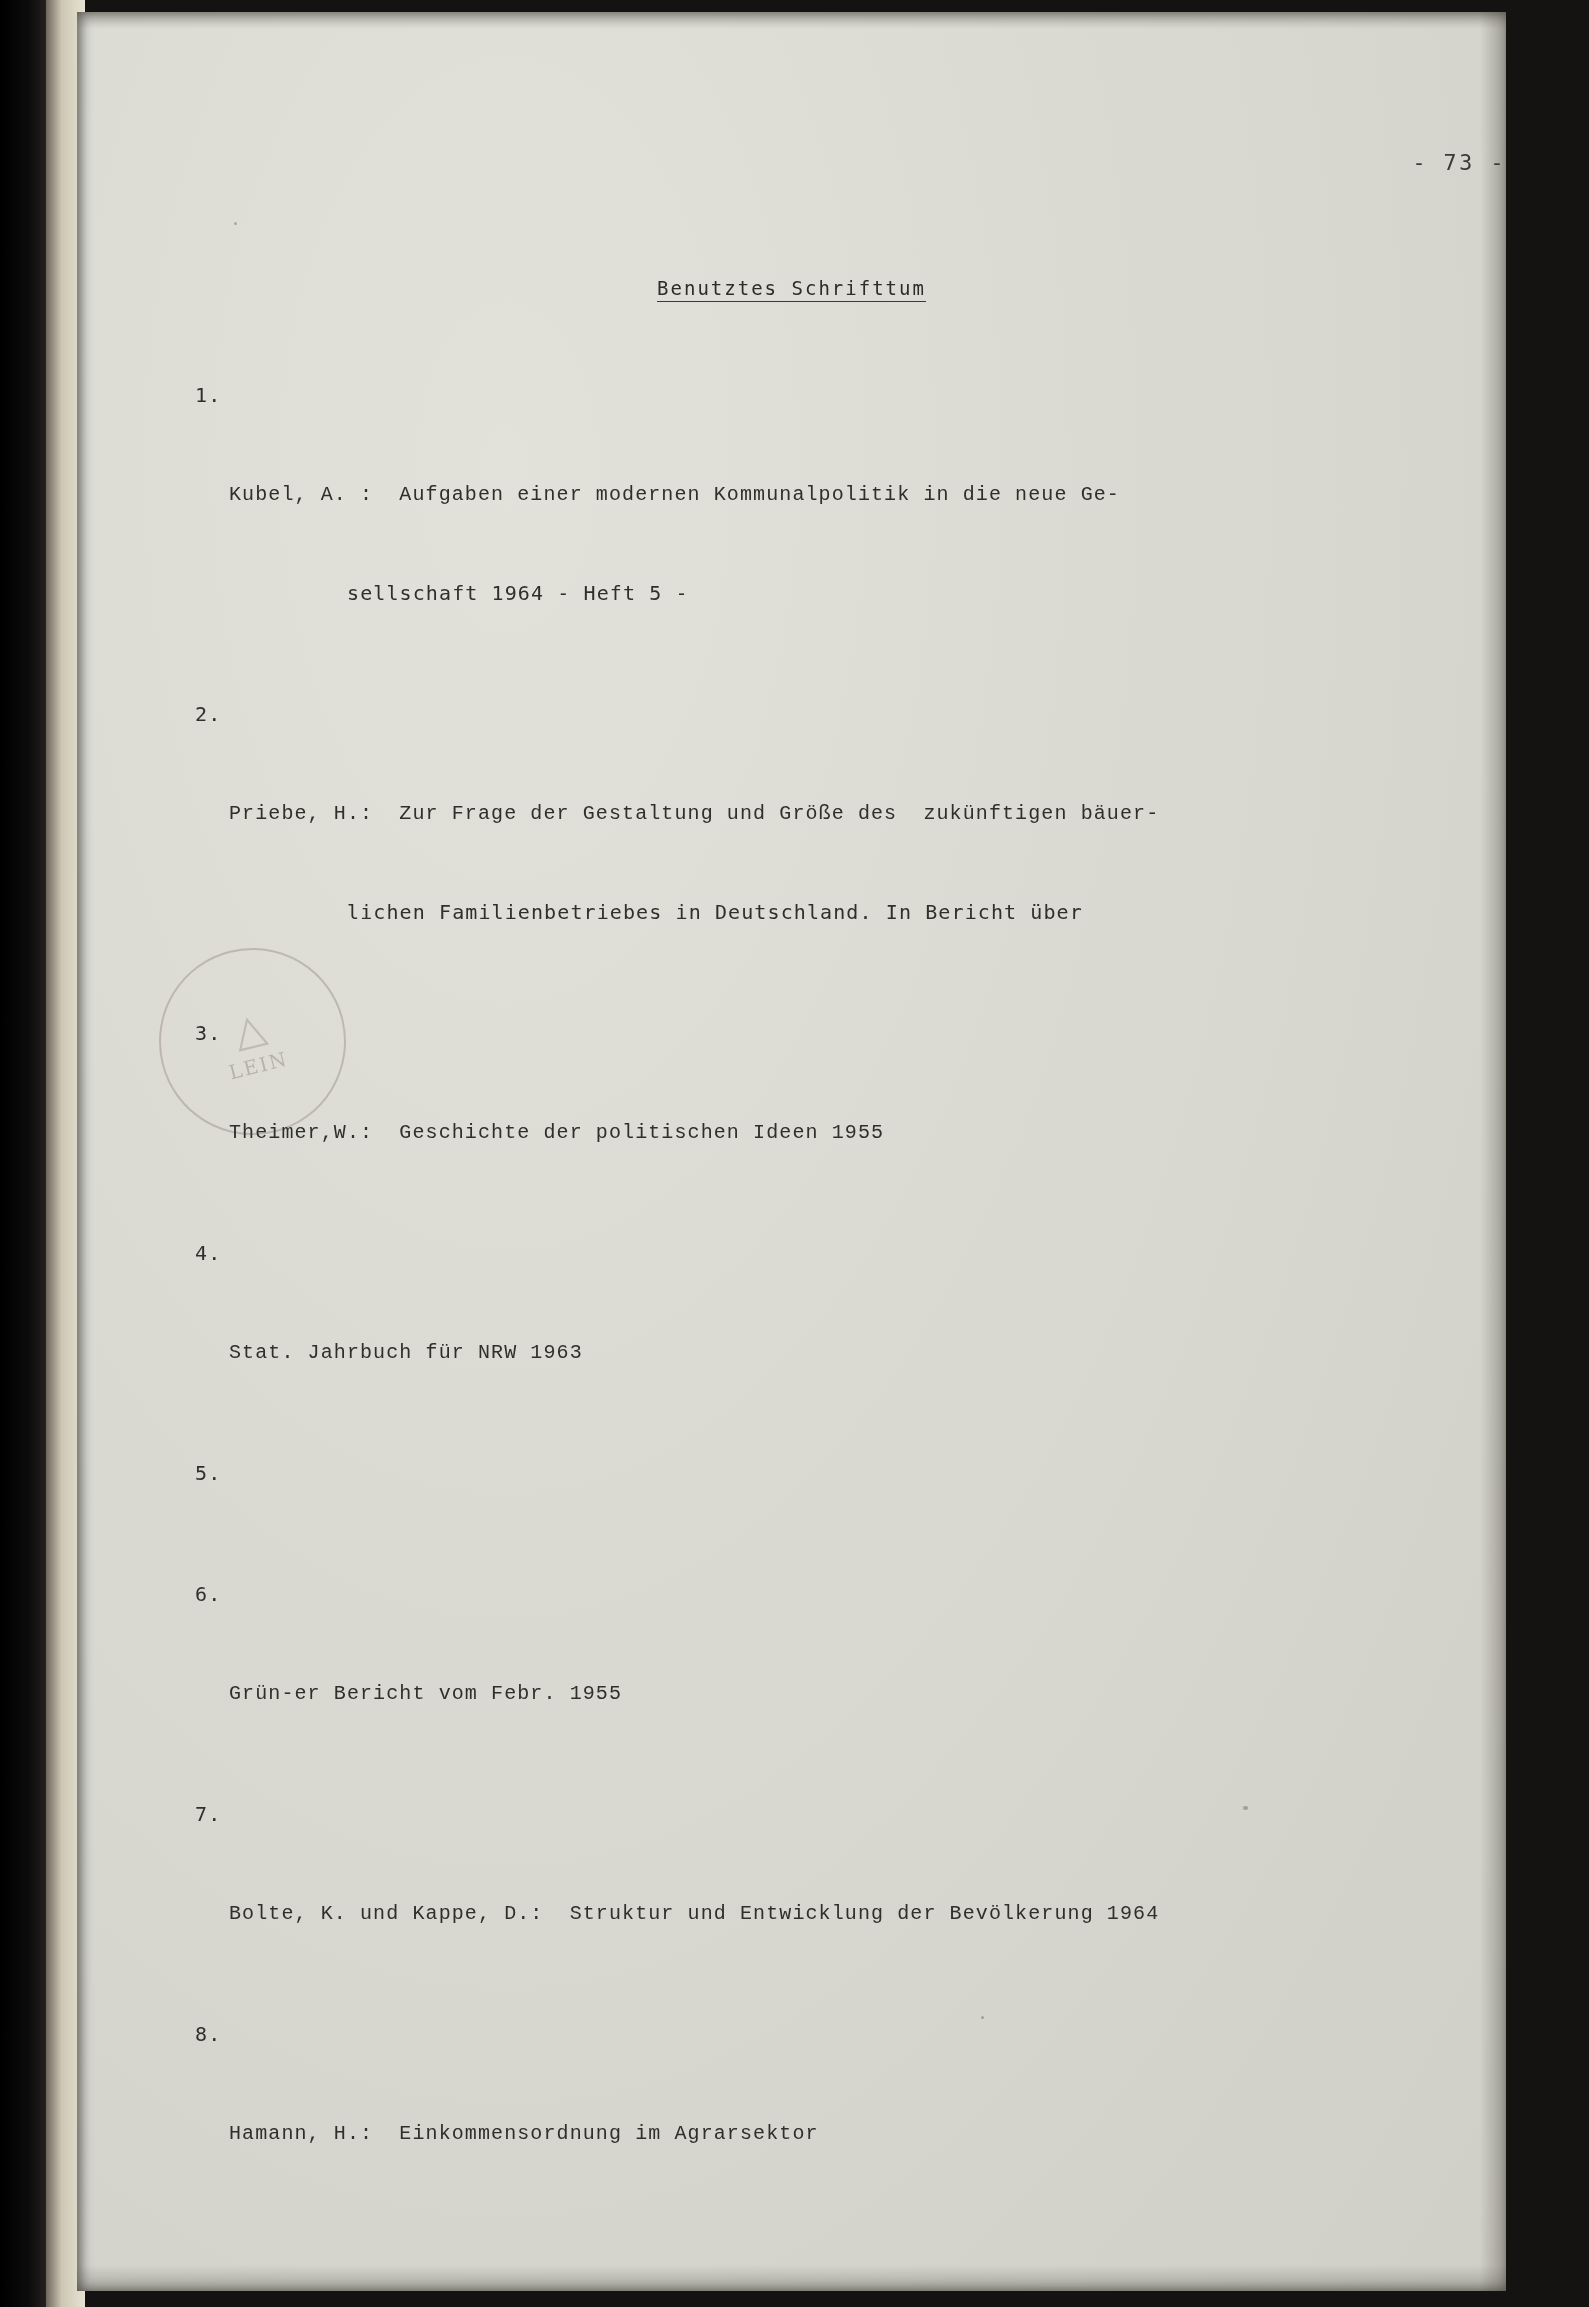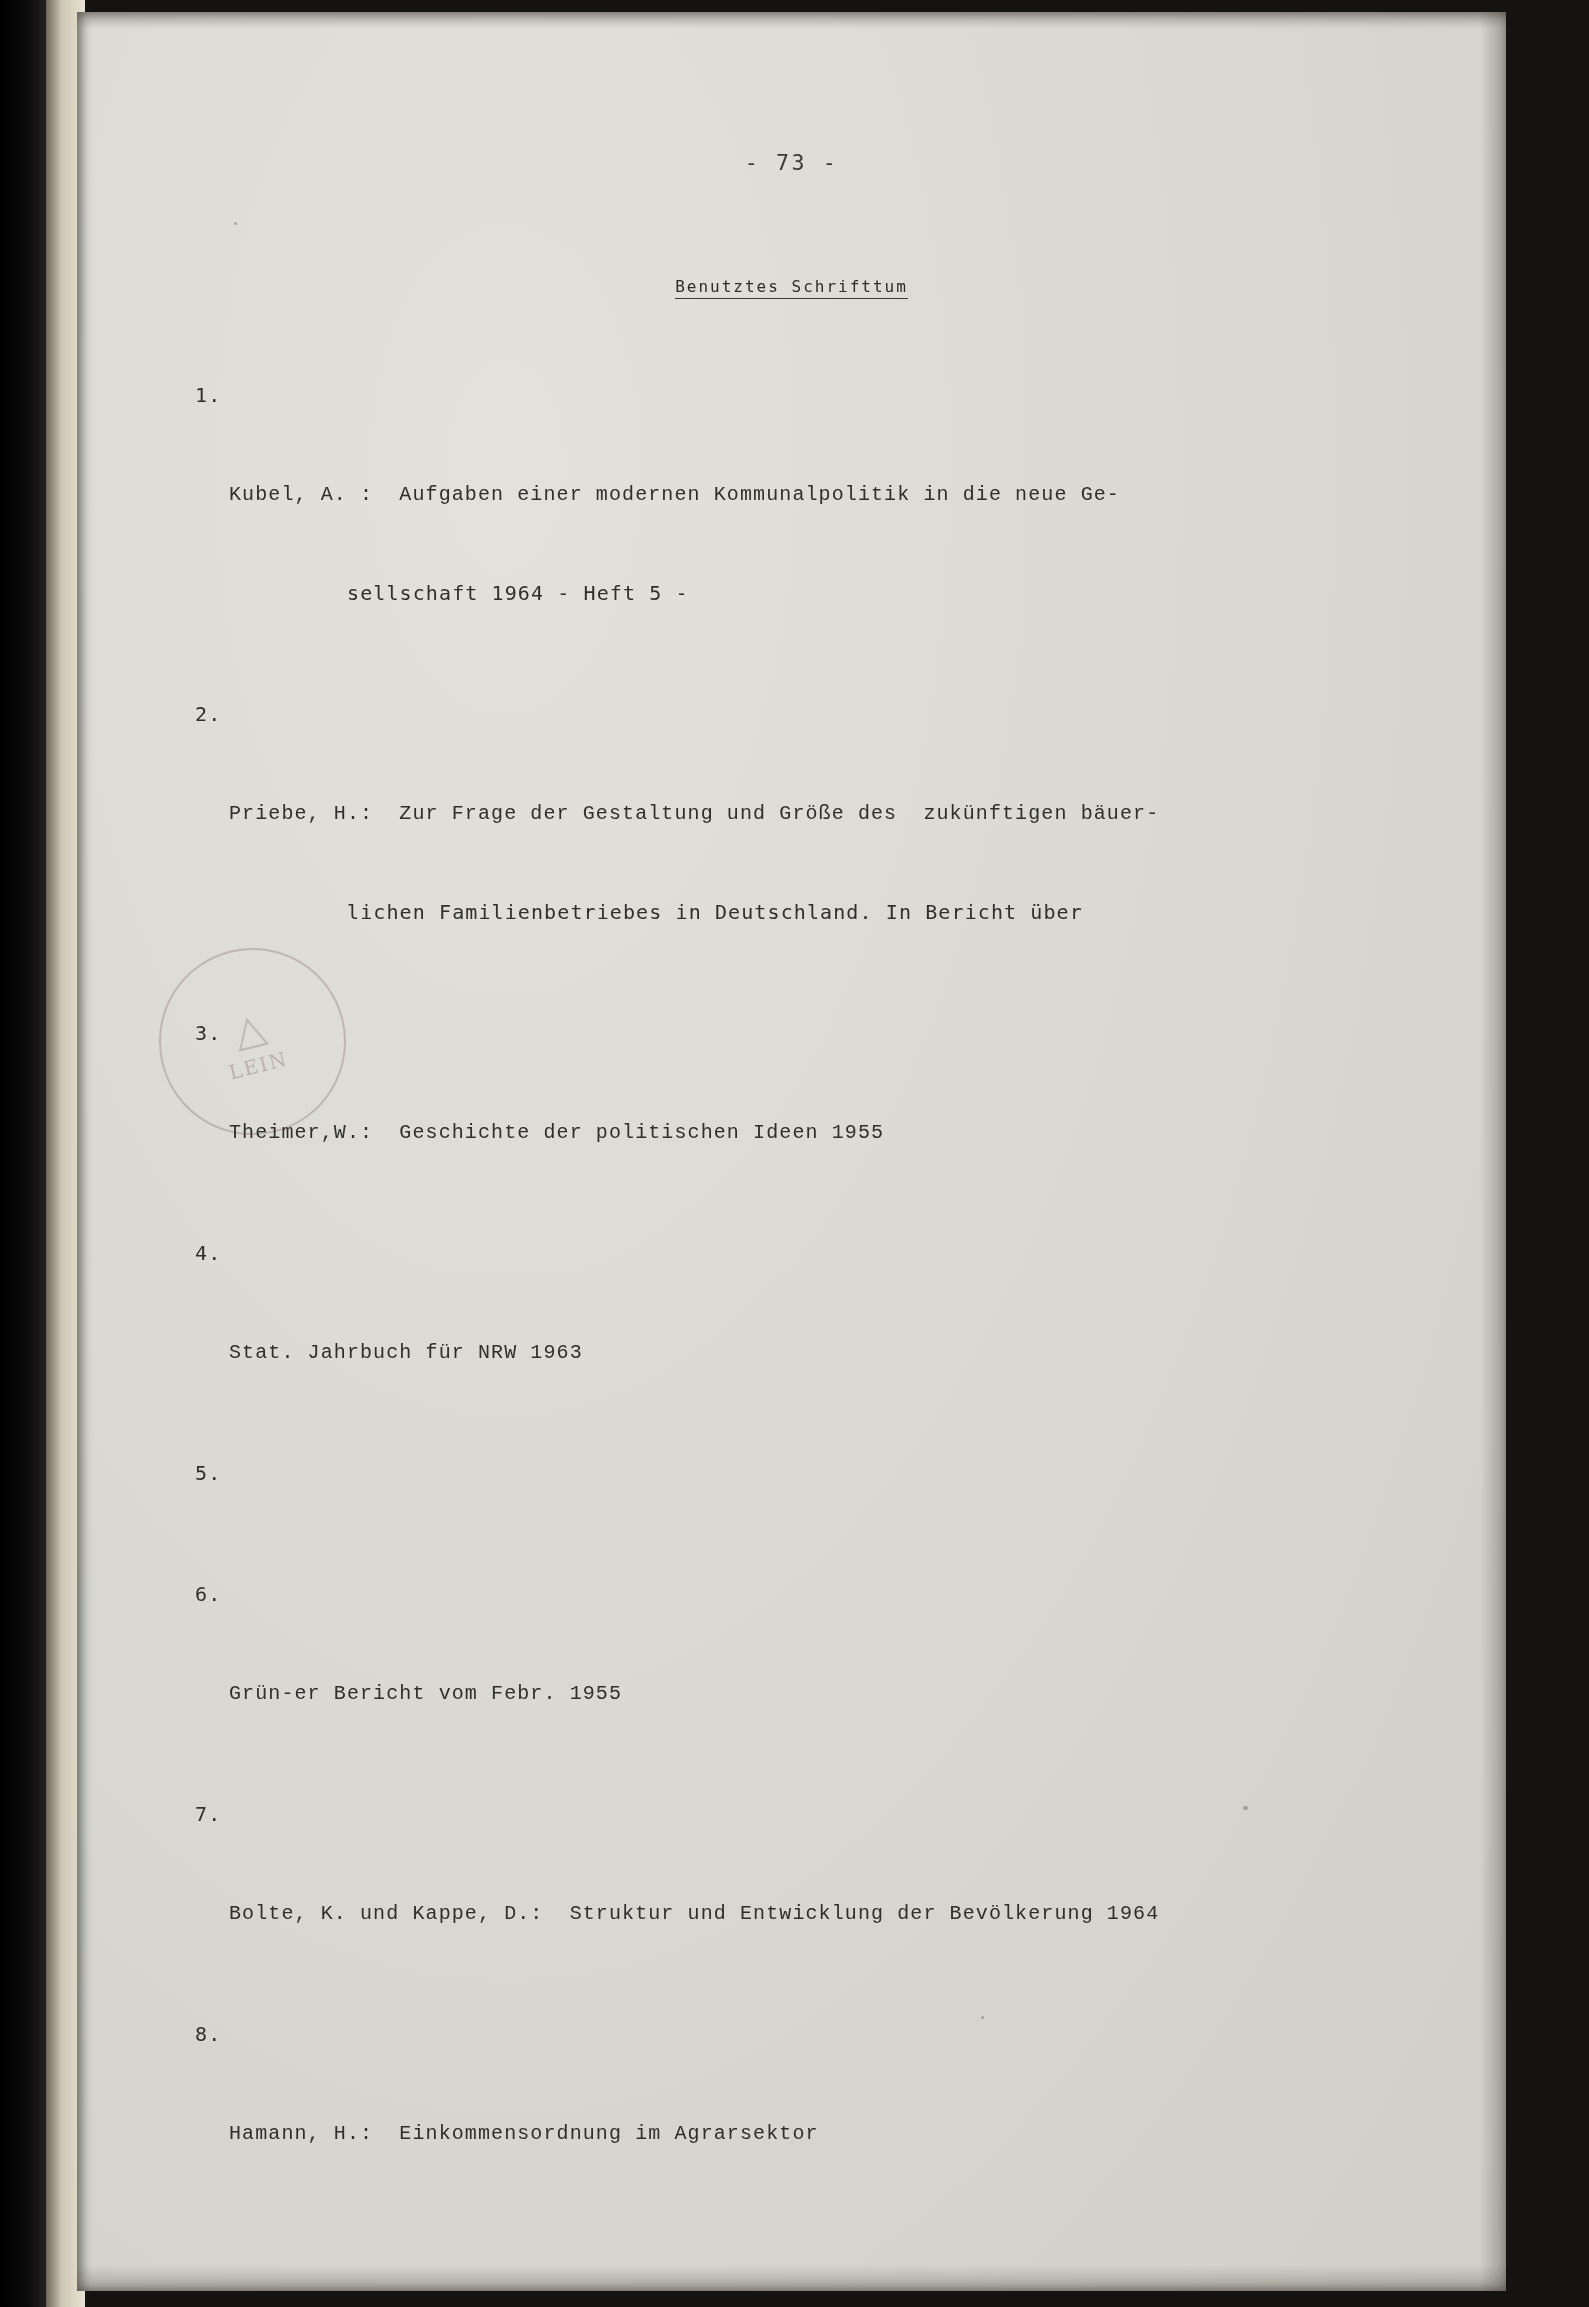--- a/index.html
+++ b/index.html
@@ -118,33 +118,33 @@
     width: 100%;
     height: 100%;
     color: #30302e;
   }
 
   .folio {
     position: absolute;
     top: 138px;
     left: 0;
     width: 100%;
-    text-align: center;
+    text-align: right;
     font-size: 21.6px;
     letter-spacing: 2.6px;
     color: #3a3a36;
   }
 
   .doc-title {
     position: absolute;
     top: 265px;
     left: 0;
     width: 100%;
     text-align: center;
-    font-size: 16px;
+    font-size: 19px;
     letter-spacing: 2px;
     color: #2c2c29;
   }
   .doc-title span {
     border-bottom: 1.3px solid #3a3a36;
     padding-bottom: 2px;
   }
 
   .biblio {
     position: absolute;

